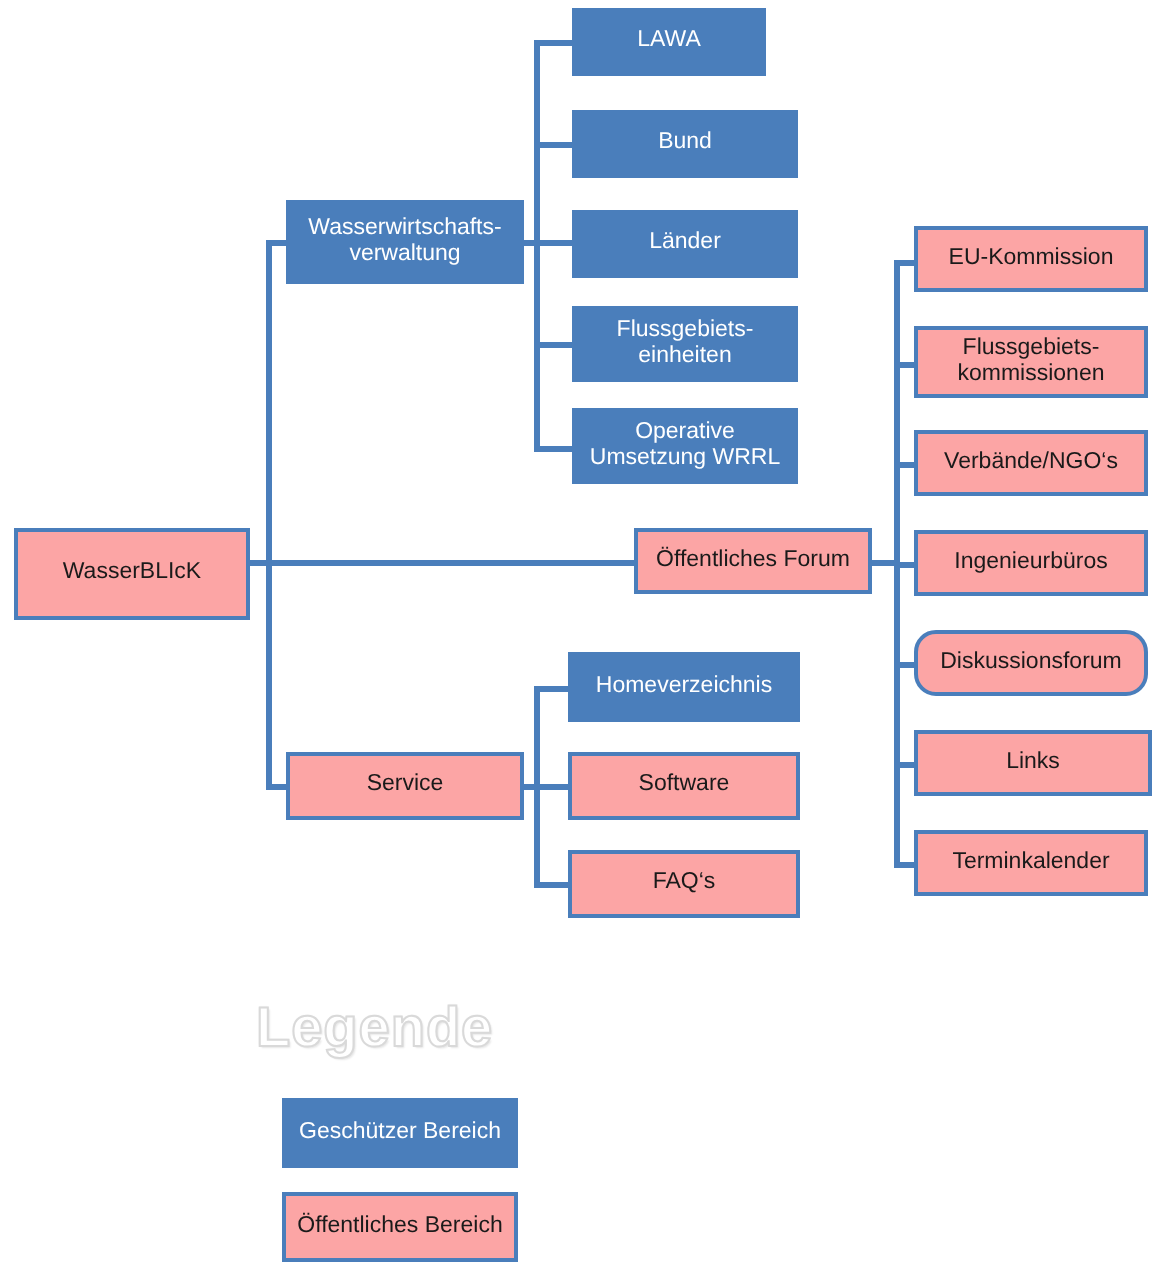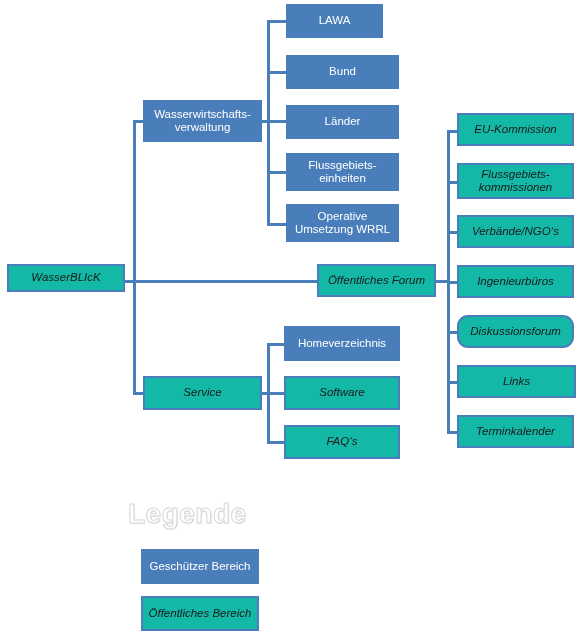--- a/index.html
+++ b/index.html
@@ -26,24 +26,23 @@
     line-height: 1.15;
     padding: 1px 3px;
     z-index: 3;
   }
   .node.filled {
     background: #4a7ebb;
     color: #ffffff;
     border: none;
   }
   .node.outline {
-    background: #14b8a6;
+    background: #fca5a5;
     color: #1a1a1a;
     border: 2px solid #4a7ebb;
-    font-style: italic;
   }
   .node .lbl {
     display: block;
     width: 100%;
     white-space: pre-line;
   }
   .conn {
     position: absolute;
     background: #4a7ebb;
     z-index: 1;
@@ -98,21 +97,21 @@
   <div class="conn h" style="left:447px; top:381px; width:12px;"></div>
   <div class="conn h" style="left:447px; top:431px; width:12px;"></div>
 
   <div class="conn h" style="left:260px; top:392px; width:10px;"></div>
 
   <div class="conn v" style="left:267px; top:343px; height:101px;"></div>
   <div class="conn h" style="left:267px; top:343px; width:20px;"></div>
   <div class="conn h" style="left:267px; top:392px; width:20px;"></div>
   <div class="conn h" style="left:267px; top:441px; width:20px;"></div>
 
-  <div class="node outline" style="left:7px; top:264px; width:118px; height:28px;">
+  <div class="node outline" style="left:7px; top:264px; width:118px; height:46px;">
     <span class="lbl">WasserBLIcK</span>
   </div>
 
   <div class="node filled" style="left:143px; top:100px; width:119px; height:42px;">
     <span class="lbl">Wasserwirtschafts-
 verwaltung</span>
   </div>
 
   <div class="node filled" style="left:286px; top:4px; width:97px; height:34px;">
     <span class="lbl">LAWA</span>

